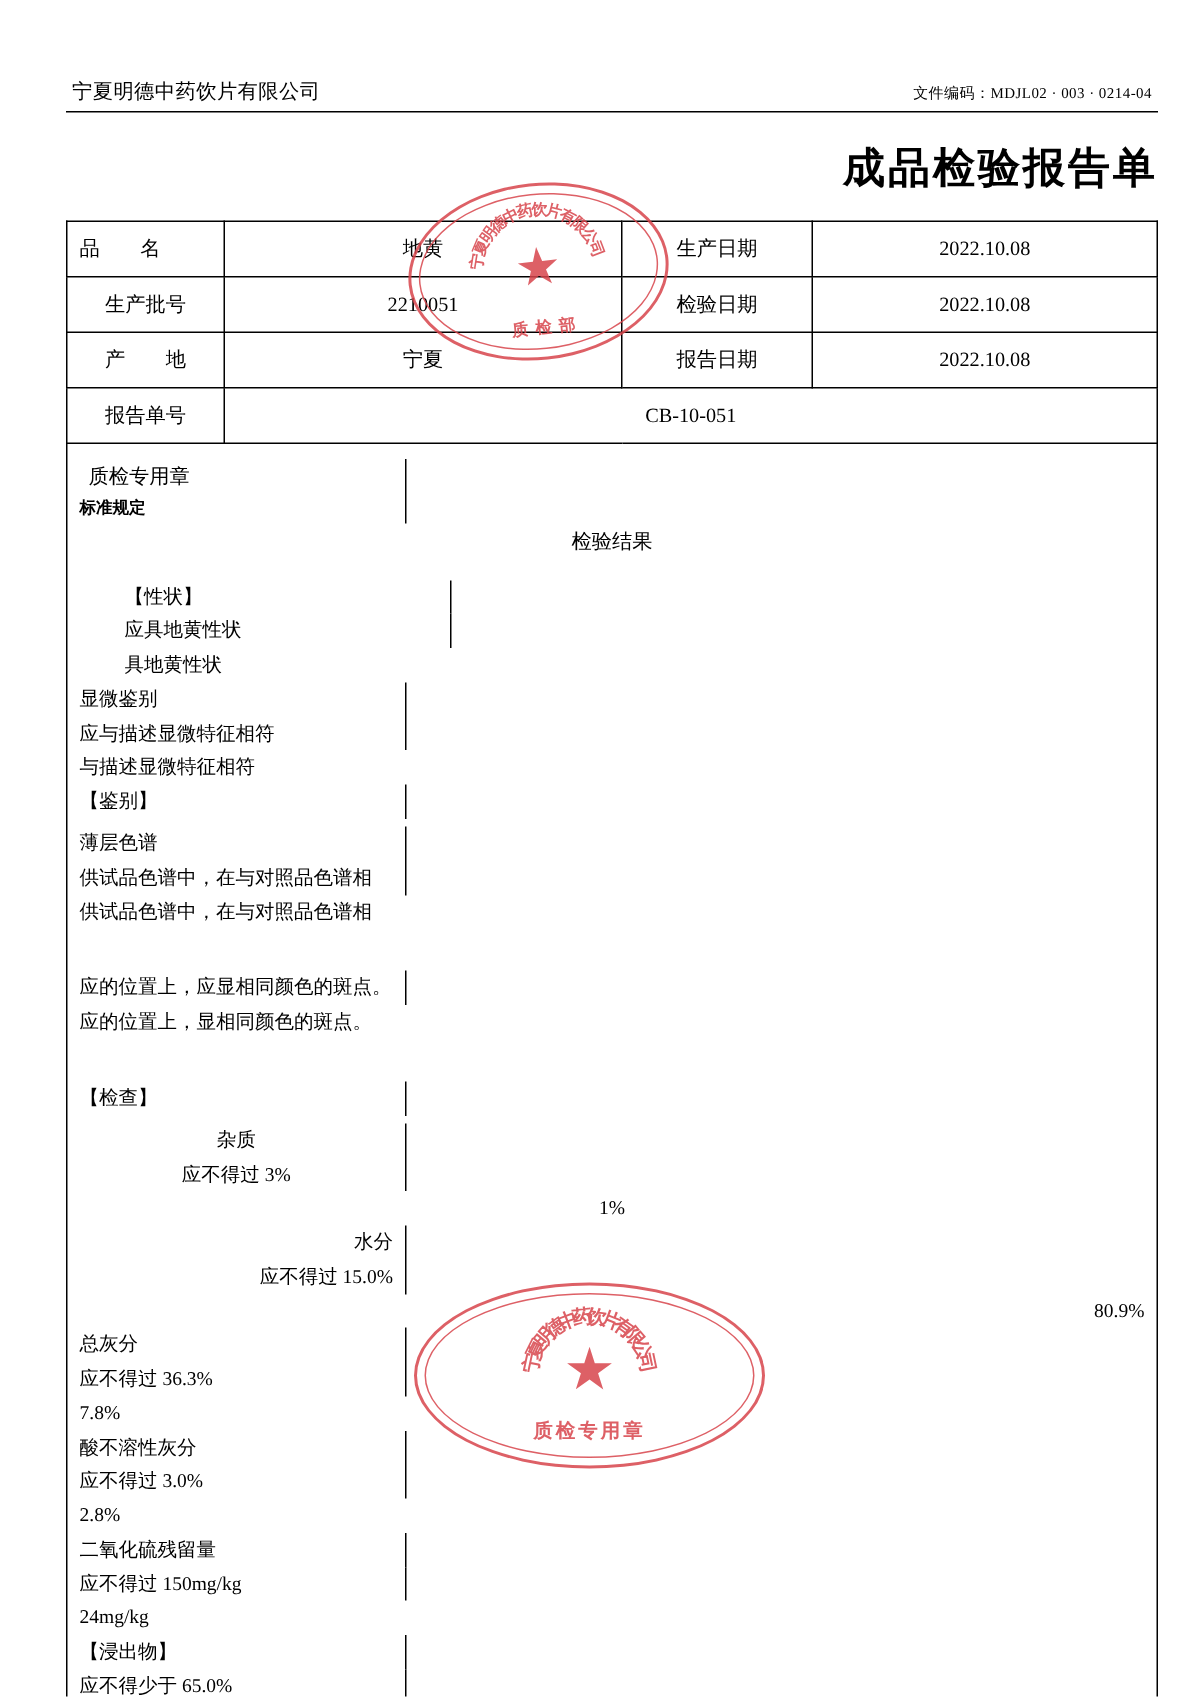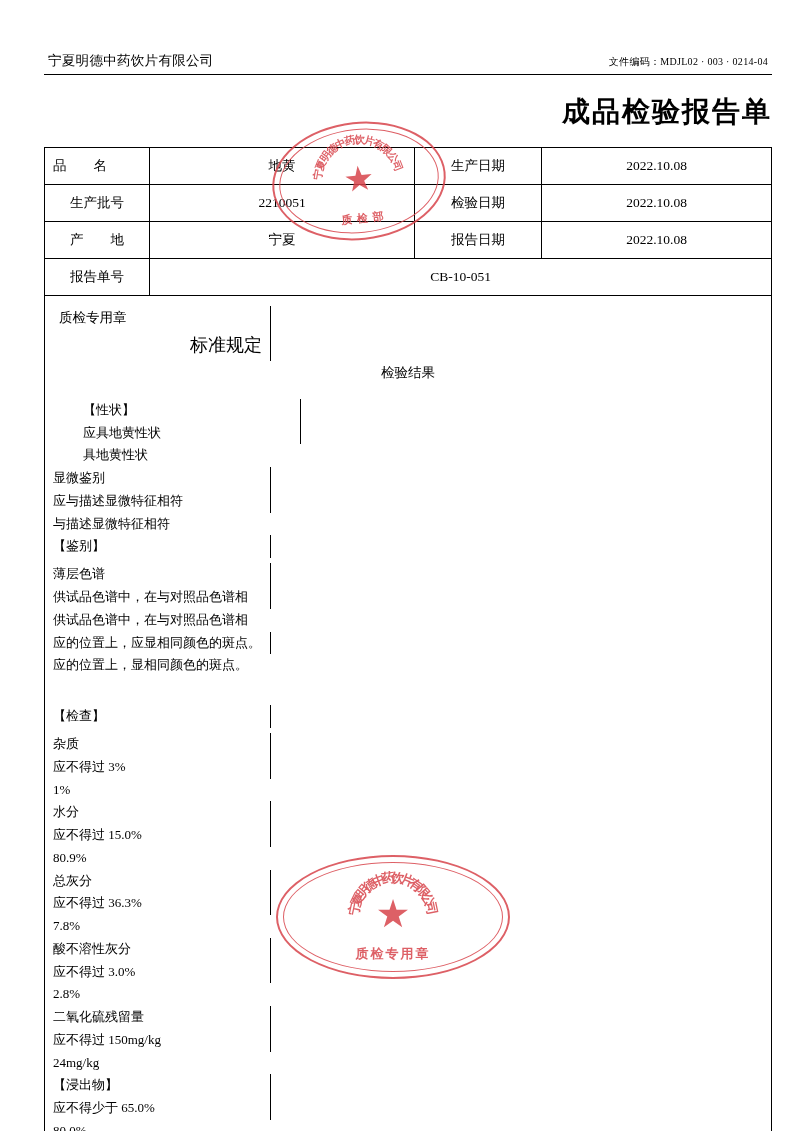--- a/index.html
+++ b/index.html
@@ -185,21 +185,21 @@
     <tr>
       <td class="lbl">报告单号</td>
       <td class="report-no-val" colspan="3">CB-10-051</td>
     </tr>
   </tbody>
     </table>
 
   <div class="results-box">
     <div class="rowline" style="padding:10px 0 14px 0;">
       <div class="c1" style="text-align:left;padding-left:14px;font-size:13.5px;">质检专用章</div>
-      <div class="c2" style="text-align:right;font-size:18px;">标准规定</div>
+      <div class="c2" style="text-align:left;font-size:11px;font-weight:bold;">标准规定</div>
       <div class="c3" style="text-align:center;font-size:13.5px;">检验结果</div>
     </div>
     <div id="rows-container">
         <div class="rowline" style="min-height: 32px; margin-left: 30px;">
           <div class="c1">【性状】</div>
           <div class="c2">应具地黄性状</div>
           <div class="c3">具地黄性状</div>
         </div>
         <div class="rowline" style="min-height: 28px;">
           <div class="c1">显微鉴别</div>
@@ -209,41 +209,41 @@
         <div class="rowline" style="min-height: 28px;">
           <div class="c1">【鉴别】</div>
           <div class="c2"></div>
           <div class="c3"></div>
         </div>
         <div class="rowline" style="min-height: 28px;">
           <div class="c1">薄层色谱</div>
           <div class="c2">供试品色谱中，在与对照品色谱相</div>
           <div class="c3">供试品色谱中，在与对照品色谱相</div>
         </div>
-        <div class="rowline" style="min-height: 28px;">
+        <div class="rowline" style="min-height: 28px; margin-top: 28px;">
           <div class="c1"></div>
           <div class="c2">应的位置上，应显相同颜色的斑点。</div>
           <div class="c3">应的位置上，显相同颜色的斑点。</div>
         </div>
         <div class="rowline" style="min-height: 28px;">
           <div class="c1"></div>
           <div class="c2"></div>
           <div class="c3"></div>
         </div>
         <div class="rowline" style="min-height: 28px;">
           <div class="c1">【检查】</div>
           <div class="c2"></div>
           <div class="c3"></div>
         </div>
-        <div class="rowline" style="min-height: 28px;">
+        <div class="rowline" style="min-height: 28px; text-align: center;">
           <div class="c1">杂质</div>
           <div class="c2">应不得过 3%</div>
           <div class="c3">1%</div>
         </div>
-        <div class="rowline" style="min-height: 28px;">
+        <div class="rowline" style="min-height: 28px; text-align: right;">
           <div class="c1">水分</div>
           <div class="c2">应不得过 15.0%</div>
           <div class="c3">80.9%</div>
         </div>
         <div class="rowline" style="min-height: 28px;">
           <div class="c1">总灰分</div>
           <div class="c2">应不得过 36.3%</div>
           <div class="c3">7.8%</div>
         </div>
         <div class="rowline" style="min-height: 28px;">

